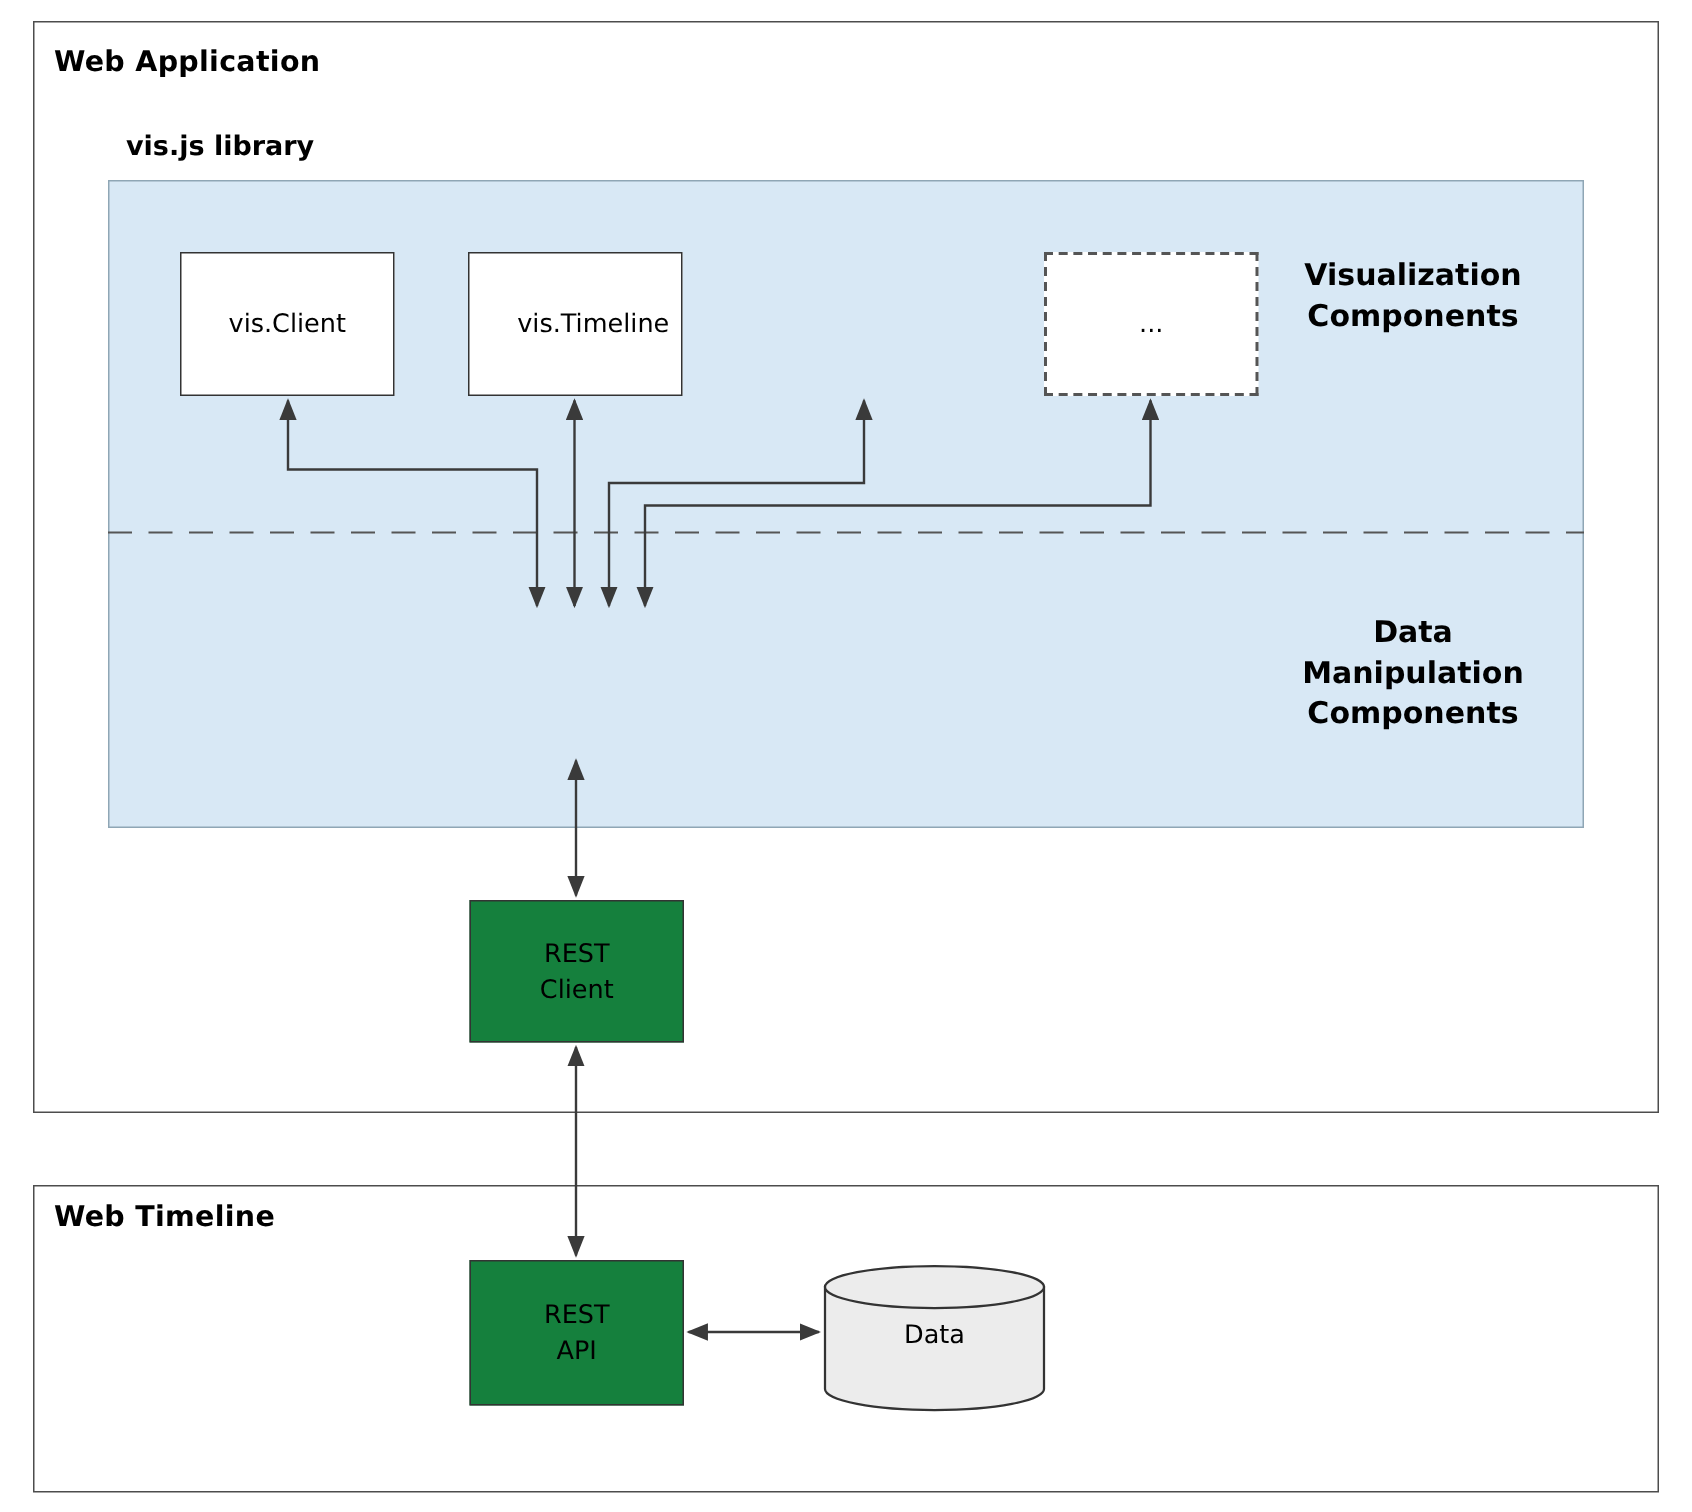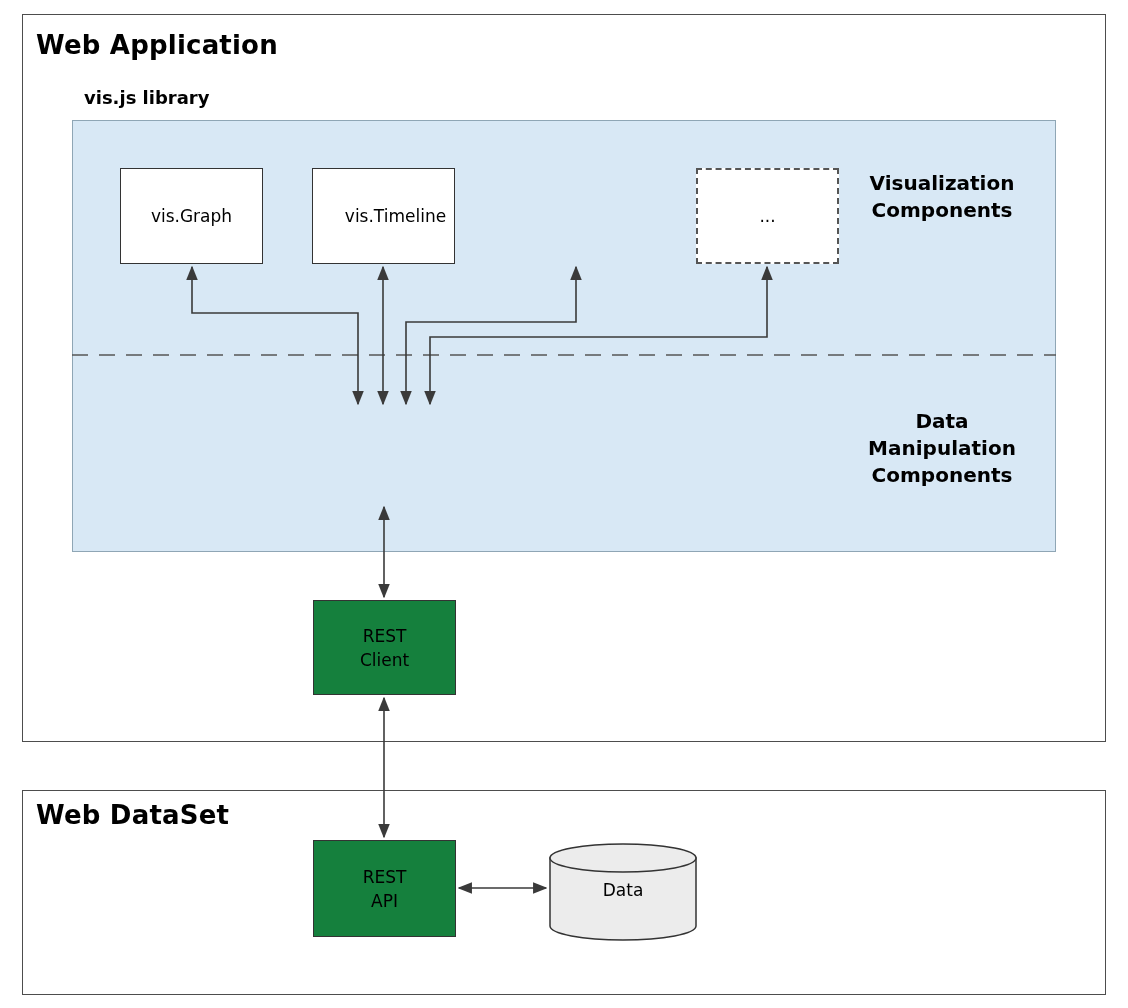--- a/index.html
+++ b/index.html
@@ -18,21 +18,21 @@
   .outer-box {
     position: absolute;
     border: 1px solid #4d4d4d;
     background: transparent;
   }
   .outer-box.webapp { left: 22px; top: 14px; width: 1084px; height: 728px; }
   .outer-box.webservice { left: 22px; top: 790px; width: 1084px; height: 205px; }
   .outer-title {
     position: absolute;
     font-weight: bold;
-    font-size: 26px;
+    font-size: 19px;
     letter-spacing: 0.2px;
   }
   .outer-title.webapp { left: 36px; top: 30px; }
   .outer-title.webservice { left: 36px; top: 800px; }
   .library-title {
     position: absolute;
     left: 84px; top: 87px;
     font-weight: bold;
     font-size: 18px;
   }
@@ -126,30 +126,30 @@
 
     <line class="wire" x1="384" y1="698" x2="384" y2="837" marker-start="url(#arrow)" marker-end="url(#arrow)"></line>
 
     <line class="wire" x1="459" y1="888" x2="546" y2="888" marker-start="url(#arrow)" marker-end="url(#arrow)"></line>
 
     <path class="cyl-body" d="M550 858 L550 926 A73 14 0 0 0 696 926 L696 858 Z"></path>
     <ellipse class="cyl-top" cx="623" cy="858" rx="73" ry="14"></ellipse>
   </svg>
 
   <div class="outer-title webapp">Web Application</div>
-  <div class="outer-title webservice">Web DataSet</div>
+  <div class="outer-title webservice">Web Timeline</div>
   <div class="library-title">vis.js library</div>
 
   <div class="section-label viz">Visualization
 Components</div>
   <div class="section-label manip">Data
 Manipulation
 Components</div>
 
-  <div class="node n-graph">vis.Graph</div>
+  <div class="node n-graph">vis.Client</div>
   <div class="node n-timeline">vis.Timeline</div>
   <div class="node dashed n-more">...</div>
   <div class="node gray n-restclient">REST
 Client</div>
   <div class="node gray n-restapi">REST
 API</div>
 
   <div class="data-label">Data</div>
 
 </div>

